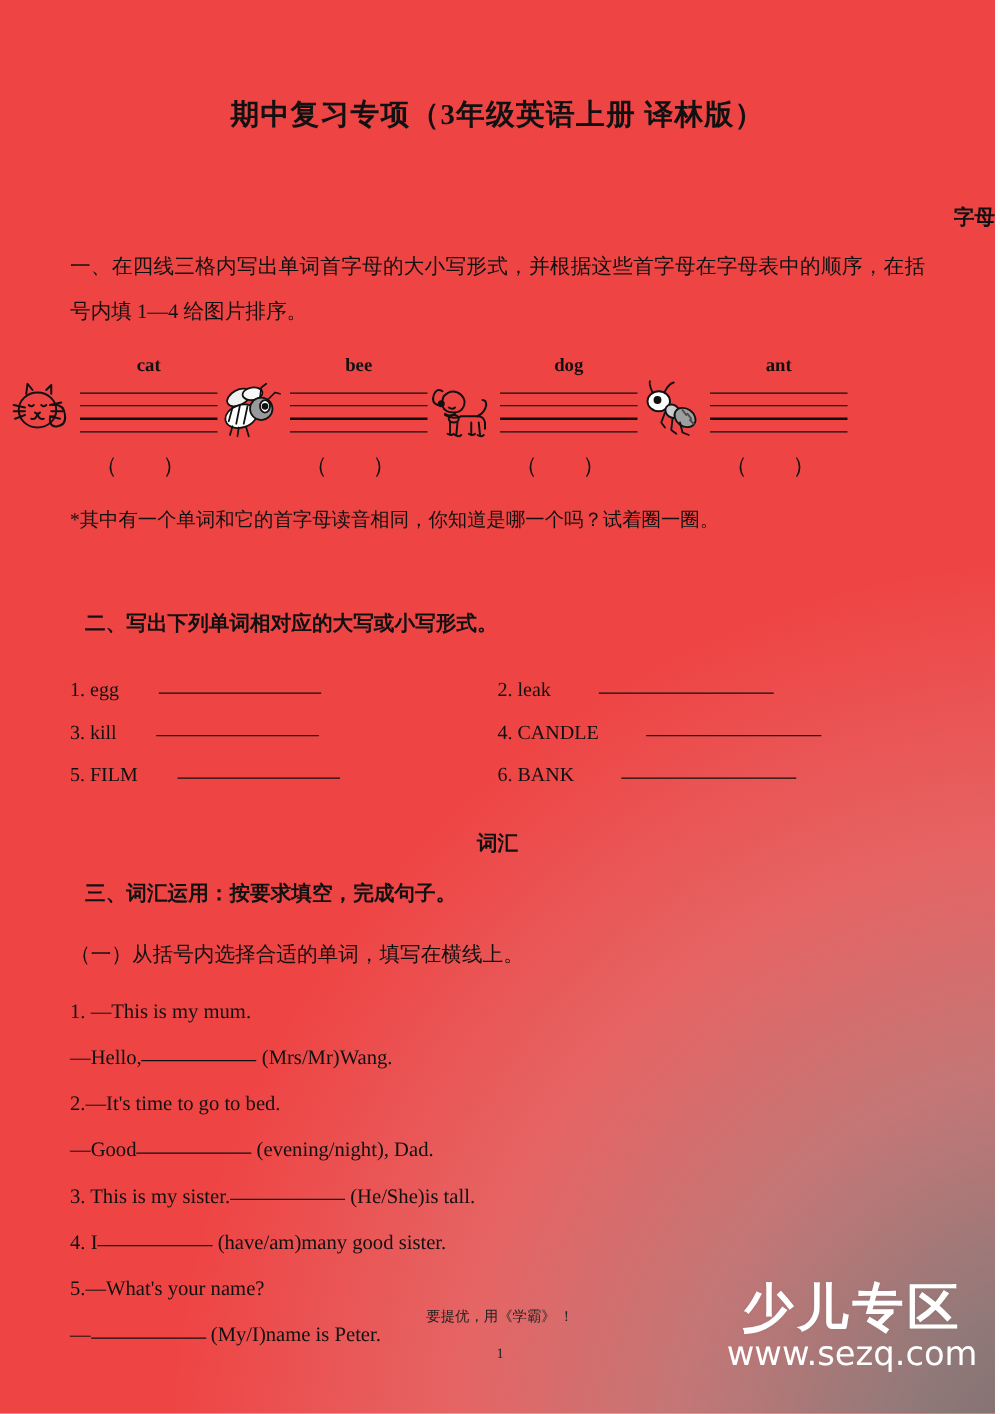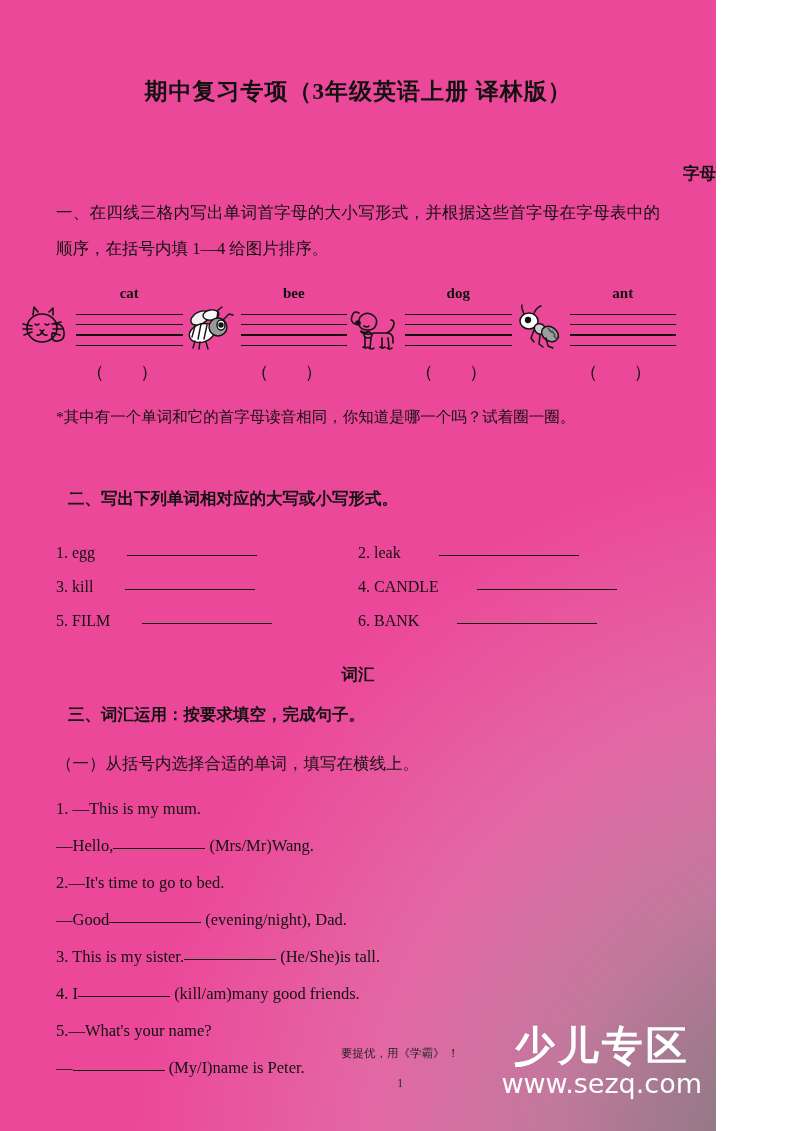--- a/index.html
+++ b/index.html
@@ -6,24 +6,24 @@
     margin: 0;
     padding: 0;
     background: #ffffff;
   }
   body {
     font-family: "Liberation Serif", "DejaVu Serif", serif;
     color: #111111;
   }
   #page {
     position: relative;
-    width: 716px;
+    width: 796px;
     height: 1131px;
     overflow: hidden;
-    background: #ec4899;
+    background: #ef4444;
   }
   
   #page-shade {
     position: absolute;
     left: 0; top: 0;
     width: 800px;
     height: 1131px;
     pointer-events: none;
     background:
       radial-gradient(circle at 108% 104%, rgba(110,110,110,0.95) 0%, rgba(130,130,130,0.85) 10%, rgba(160,160,160,0.55) 22%, rgba(200,200,200,0.25) 34%, rgba(255,255,255,0) 50%);
@@ -69,22 +69,21 @@
   .note {
     font-size: 15.5px;
     line-height: 30px;
     margin: 0;
     padding-top: 18px;
   }
 
   
   .pic-row {
     display: flex;
-    justify-content: space-between;
-    padding: 18px 40px 0 18px;
+    padding: 18px 40px 0 6px;
   }
   .pic-cell {
     width: 168px;
     position: relative;
   }
   .pic-word {
     font-size: 15px;
     font-weight: bold;
     text-align: center;
     margin: 0 0 2px 58px;
@@ -398,21 +397,21 @@
       <p class="qline">2.—It's time to go to bed.</p>
       <p class="qline">
         <span>—Good</span><span class="blank-inline"></span><span> (evening/night), Dad.</span>
       </p>
 
       <p class="qline">
         <span>3. This is my sister.</span><span class="blank-inline"></span><span> (He/She)is tall.</span>
       </p>
 
       <p class="qline">
-        <span>4. I</span><span class="blank-inline"></span><span> (kill/am)many good friends.</span>
+        <span>4. I</span><span class="blank-inline"></span><span> (have/am)many good sister.</span>
       </p>
 
       <p class="qline">5.—What's your name?</p>
       <p class="qline">
         <span>—</span><span class="blank-inline"></span><span> (My/I)name is Peter.</span>
       </p>
     </div>
 
   </div>
 

